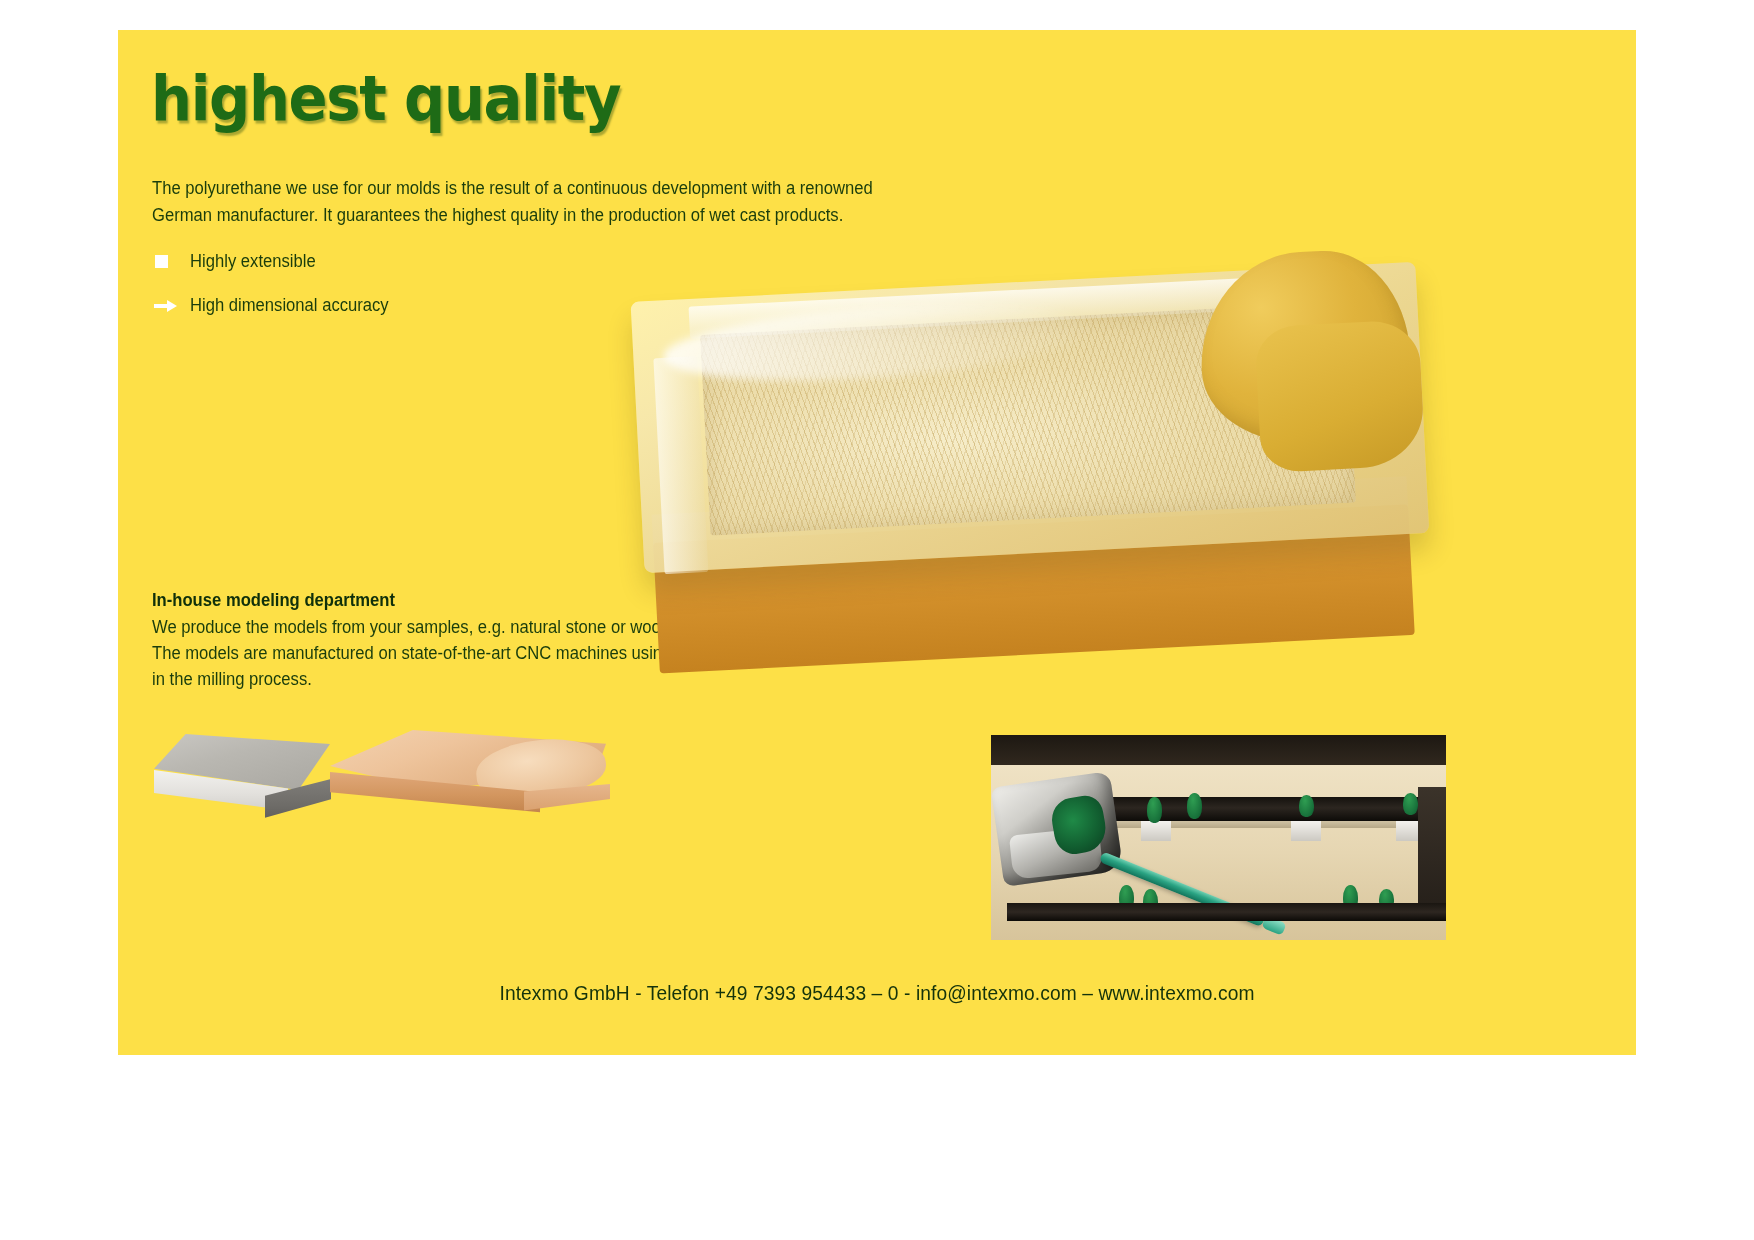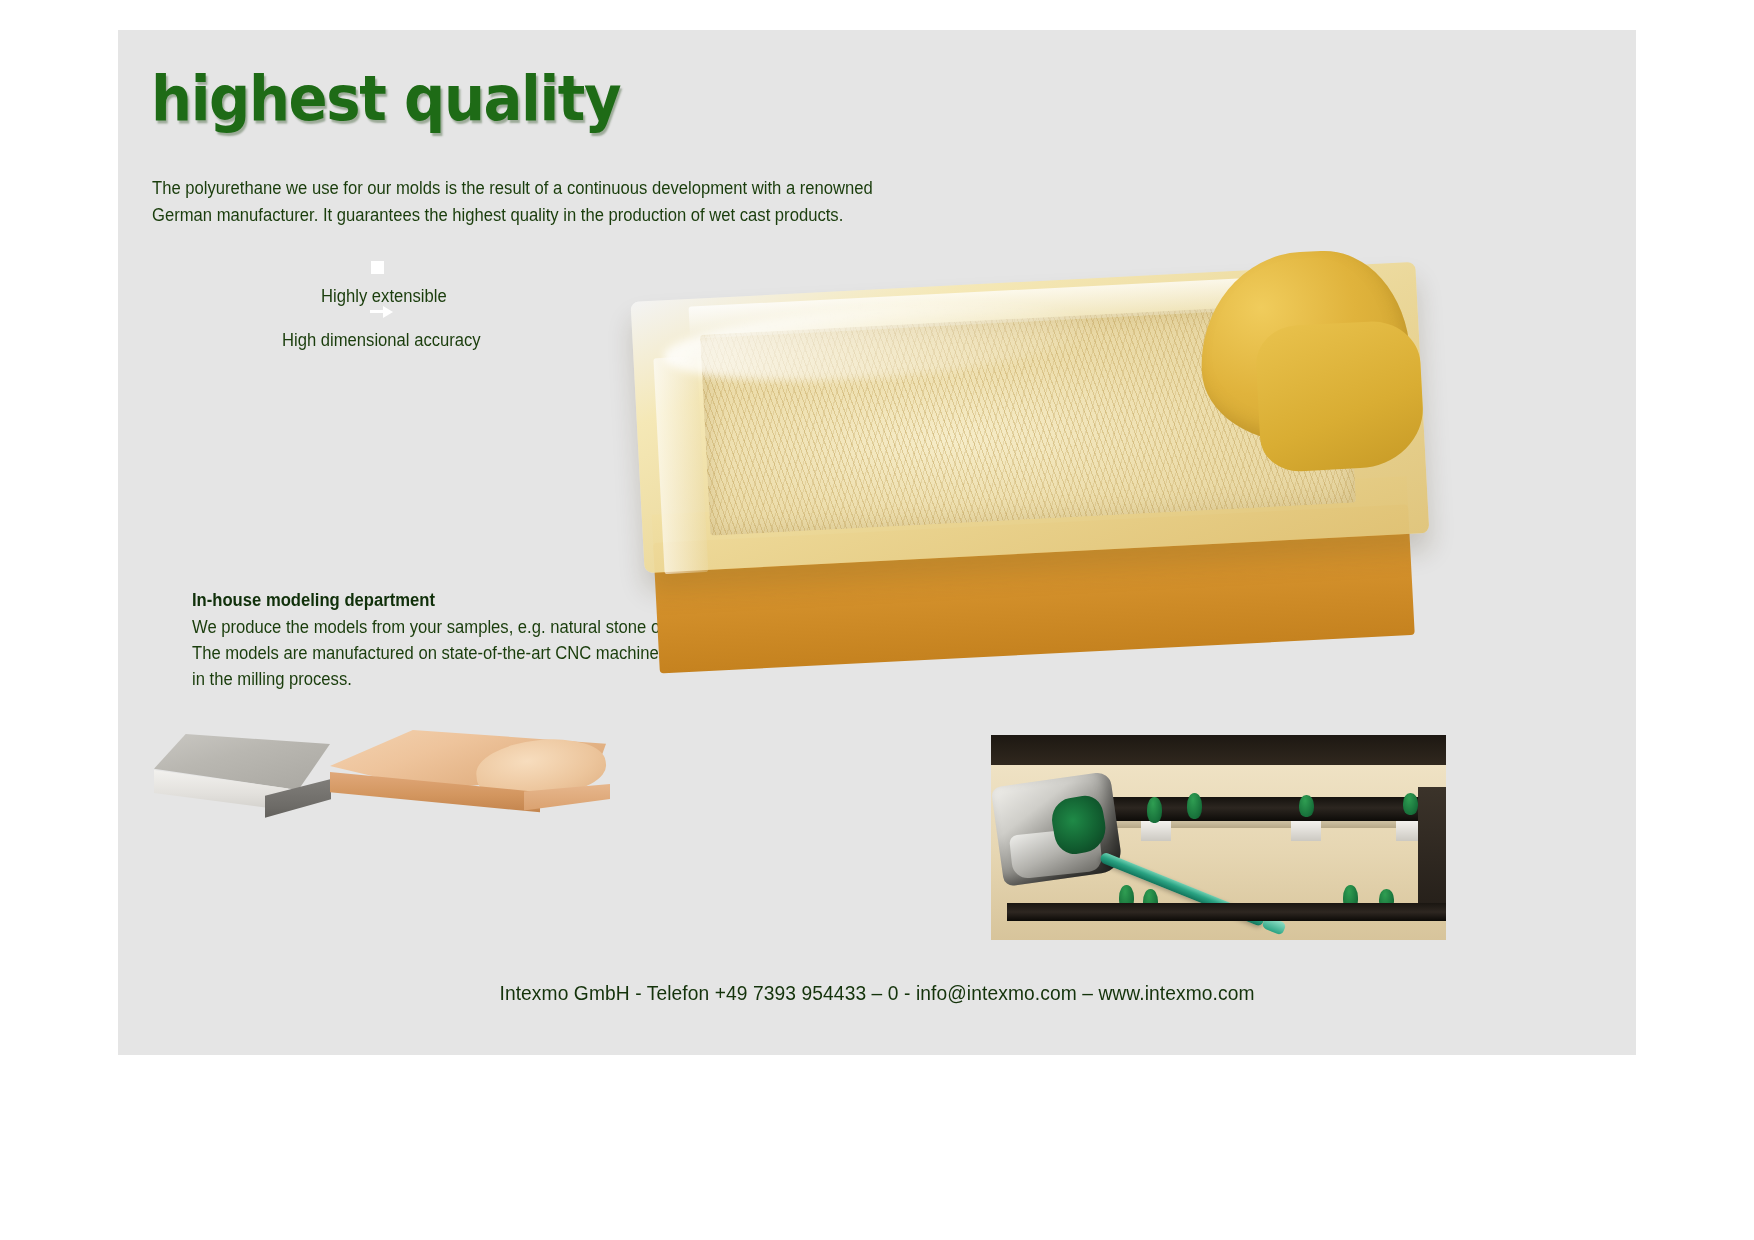--- a/index.html
+++ b/index.html
@@ -19,21 +19,21 @@
     background: #ffffff;
   }
 
   
   #panel {
     position: absolute;
     left: 118px;
     top: 30px;
     width: 1518px;
     height: 1025px;
-    background: #e5e5e5;
+    background: #fde047;
     overflow: hidden;
     padding-left: 28px;
   }
 
   
   #headline {
     position: absolute;
     left: 33px;
     top: 38px;
     font-size: 62px;
@@ -67,21 +67,20 @@
     position: absolute;
     left: 34px;
     top: 218px;
     width: 470px;
   }
   .feat-group { margin-bottom: 17px; }
   .feat-row {
     display: flex;
     align-items: center;
     height: 27px;
-    flex-direction: column;
   }
   .marker {
     width: 38px;
     flex: 0 0 38px;
     display: flex;
     align-items: center;
   }
   .sq {
     width: 13px; height: 13px;
     background: #ffffff;
@@ -117,21 +116,20 @@
     transform: scaleX(0.95);
     transform-origin: left center;
   }
 
   
   #modeling {
     position: absolute;
     left: 34px;
     top: 560px;
     width: 880px;
-    margin-left: 40px;
   }
   #modeling h2 {
     font-size: 17.5px;
     font-weight: bold;
     color: #10300a;
     margin-bottom: 3px;
     white-space: nowrap;
     transform: scaleX(0.95);
     transform-origin: left top;
   }

